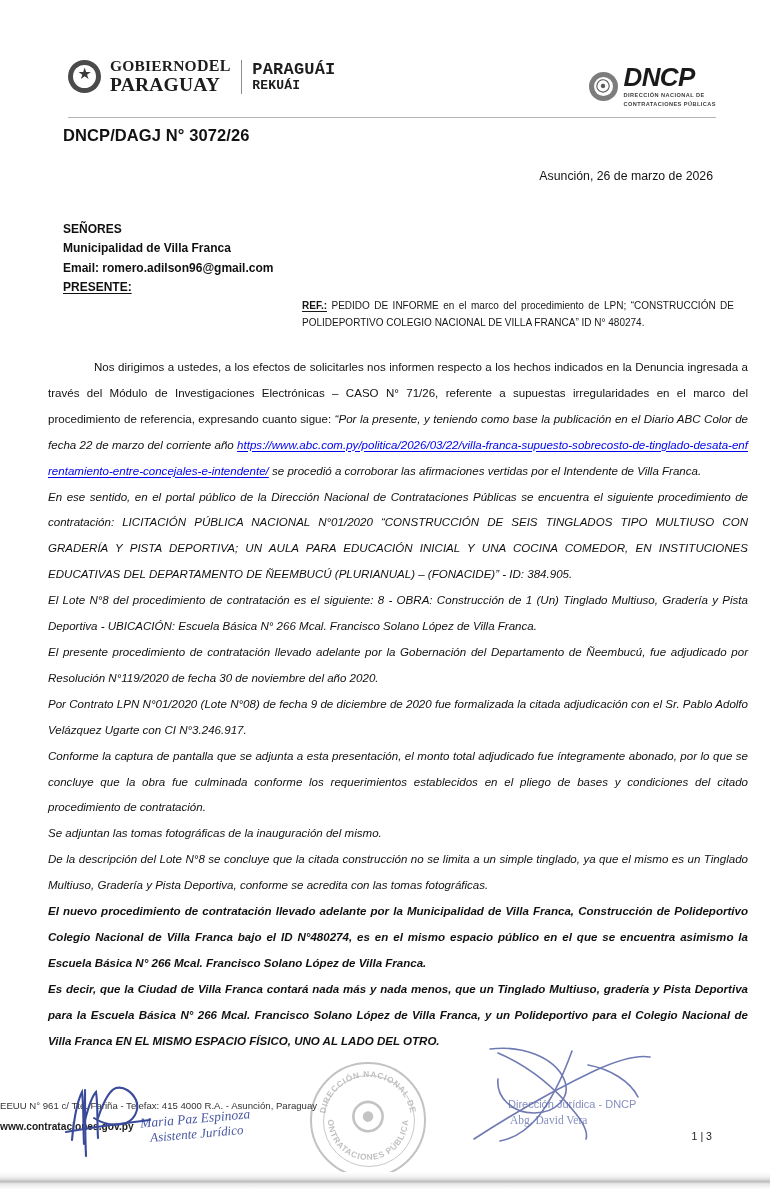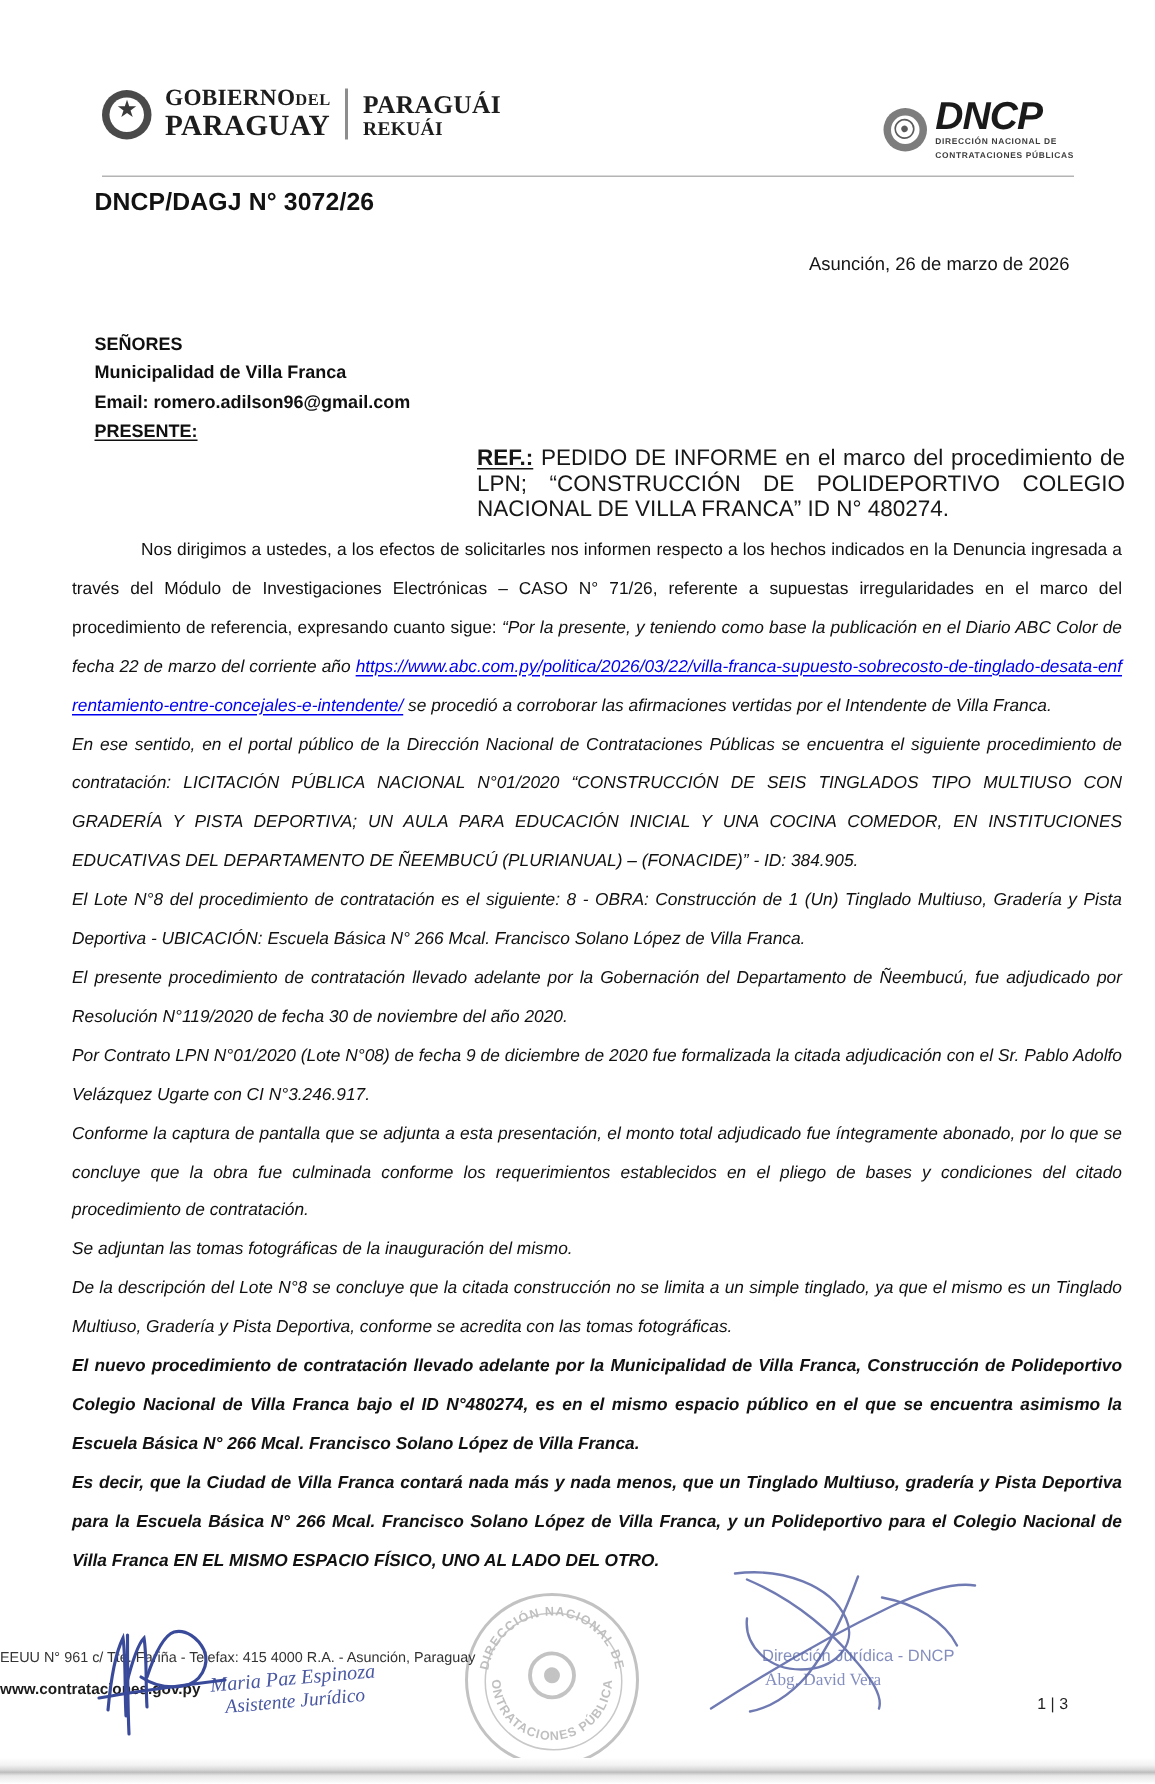--- a/index.html
+++ b/index.html
@@ -92,31 +92,31 @@
     gap: 10px;
   }
   .gov-es {
     font-family: "Liberation Serif", serif;
     font-weight: bold;
     color: #1d1d1d;
     line-height: 1.02;
     letter-spacing: 0.2px;
   }
   .gov-es .l1 { font-size: 15.5px; display: block; }
-  .gov-es .l1 .del { font-size: 11px; letter-spacing: 0.3px; }
+  .gov-es .l1 .del { font-size: 16px; letter-spacing: 0.3px; }
   .gov-es .l2 { font-size: 19.5px; display: block; margin-top: 1px; }
 
   .gov-sep {
     width: 1.6px;
     height: 34px;
     background: #8d8d8d;
   }
 
   .gov-gn {
-    font-family: Liberation Serif, serif;
+    font-family: Liberation Mono, monospace;
     font-weight: bold;
     color: #1d1d1d;
     line-height: 1.02;
     letter-spacing: 0.2px;
   }
   .gov-gn .l1 { font-size: 17px; display: block; }
   .gov-gn .l2 { font-size: 13px; display: block; margin-top: 1px; }
 
   .dncp-logo {
     position: absolute;
@@ -213,24 +213,24 @@
     color: #101010;
   }
   .addressee .present {
     text-decoration: underline;
     text-underline-offset: 2px;
   }
 
   
   .reference {
     position: absolute;
-    left: 318px;
+    left: 302px;
     top: 297px;
     width: 432px;
-    font-size: 15px;
+    font-size: 10px;
     line-height: 17px;
     text-align: justify;
     color: #171717;
   }
   .reference .ref-label {
     font-weight: bold;
     text-decoration: underline;
     text-underline-offset: 2px;
   }
 

